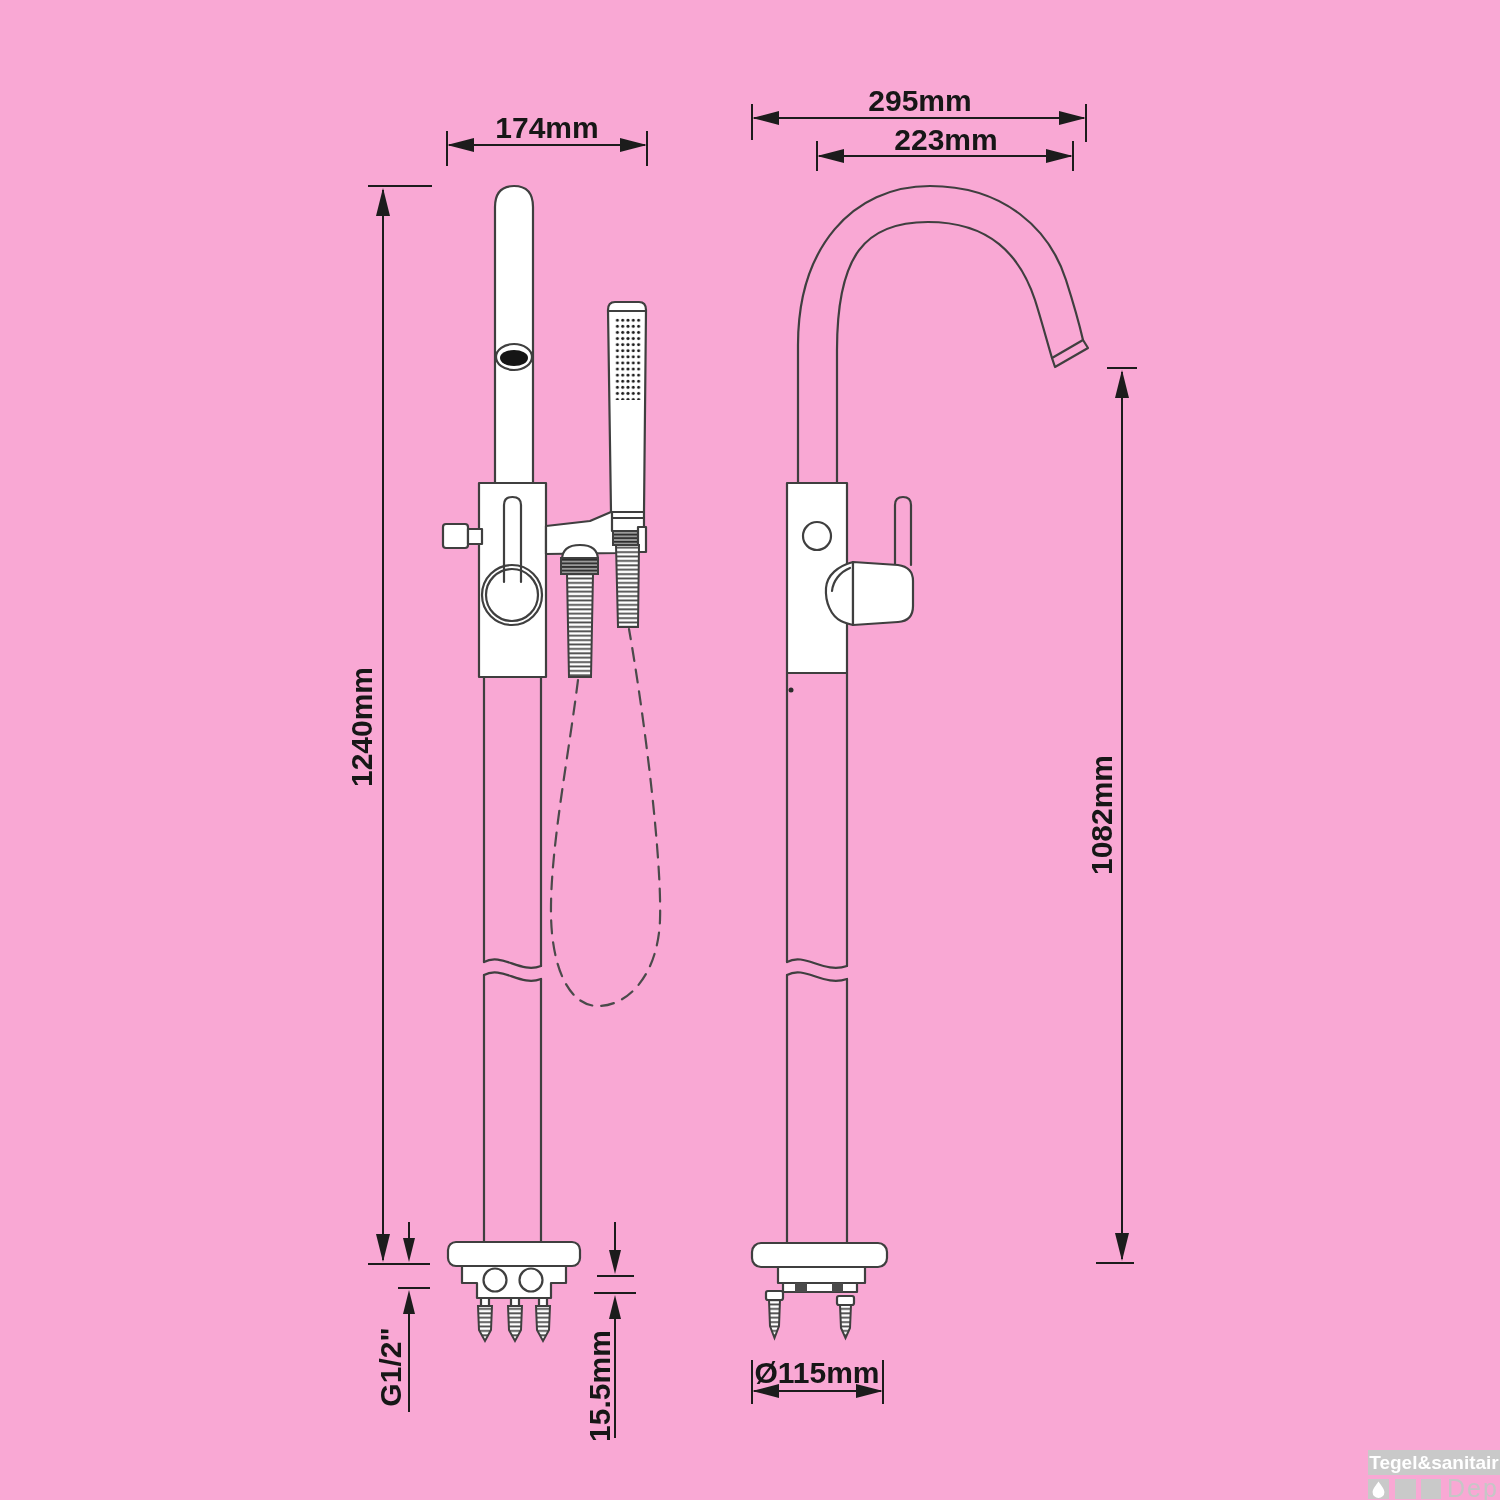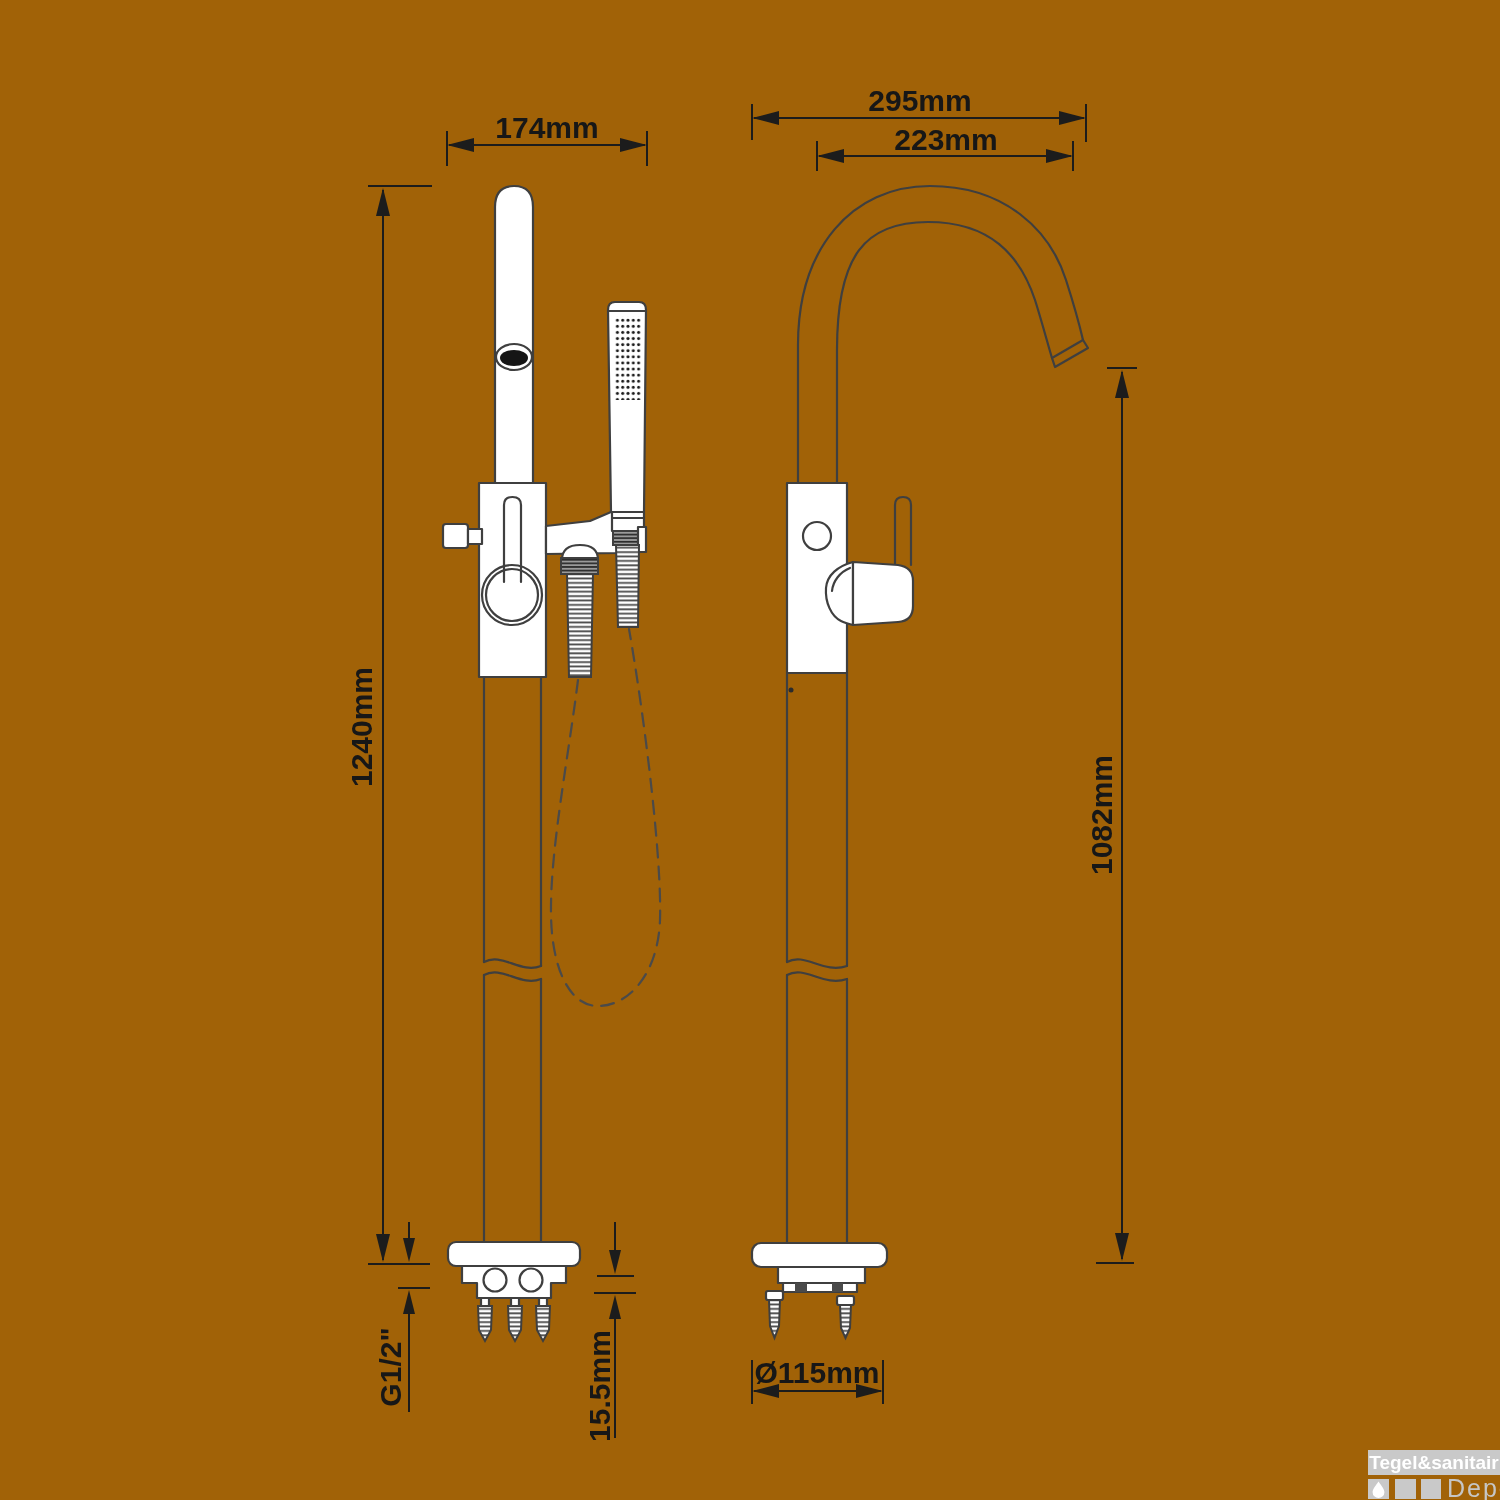--- a/index.html
+++ b/index.html
@@ -1,16 +1,16 @@
 <!DOCTYPE html>
 <html><head>
 <meta charset="utf-8">
 <style>
   html,body{margin:0;padding:0;background:#ffffff;}
-  .page{position:relative;width:1500px;height:1500px;background:#a16207;overflow:hidden;
+  .page{position:relative;width:1500px;height:1500px;background:#f9a8d4;overflow:hidden;
         font-family:"Liberation Sans", sans-serif;}
   svg{display:block}
   text.dim{font-family:"Liberation Sans", sans-serif;font-weight:bold;font-size:30px;fill:#171717;}
   text.brand{font-family:"Liberation Sans", sans-serif;font-weight:bold;font-size:19px;fill:#ffffff;}
   text.suffix{font-family:"Liberation Sans", sans-serif;font-weight:normal;font-size:25px;fill:#c6c6c6;letter-spacing:2px;}
   .ln{stroke:#3f3f3f;stroke-width:2.2;fill:none;stroke-linecap:round;stroke-linejoin:round;}
   .lnw{stroke:#3f3f3f;stroke-width:2.2;fill:#ffffff;stroke-linecap:round;stroke-linejoin:round;}
   .dimln{stroke:#1c1c1c;stroke-width:2;fill:none;stroke-linecap:butt;}
   .arrow{fill:#1c1c1c;stroke:none;}
   .dash{stroke:#4a4a4a;stroke-width:2.2;fill:none;stroke-dasharray:13 9;stroke-linecap:round;}

